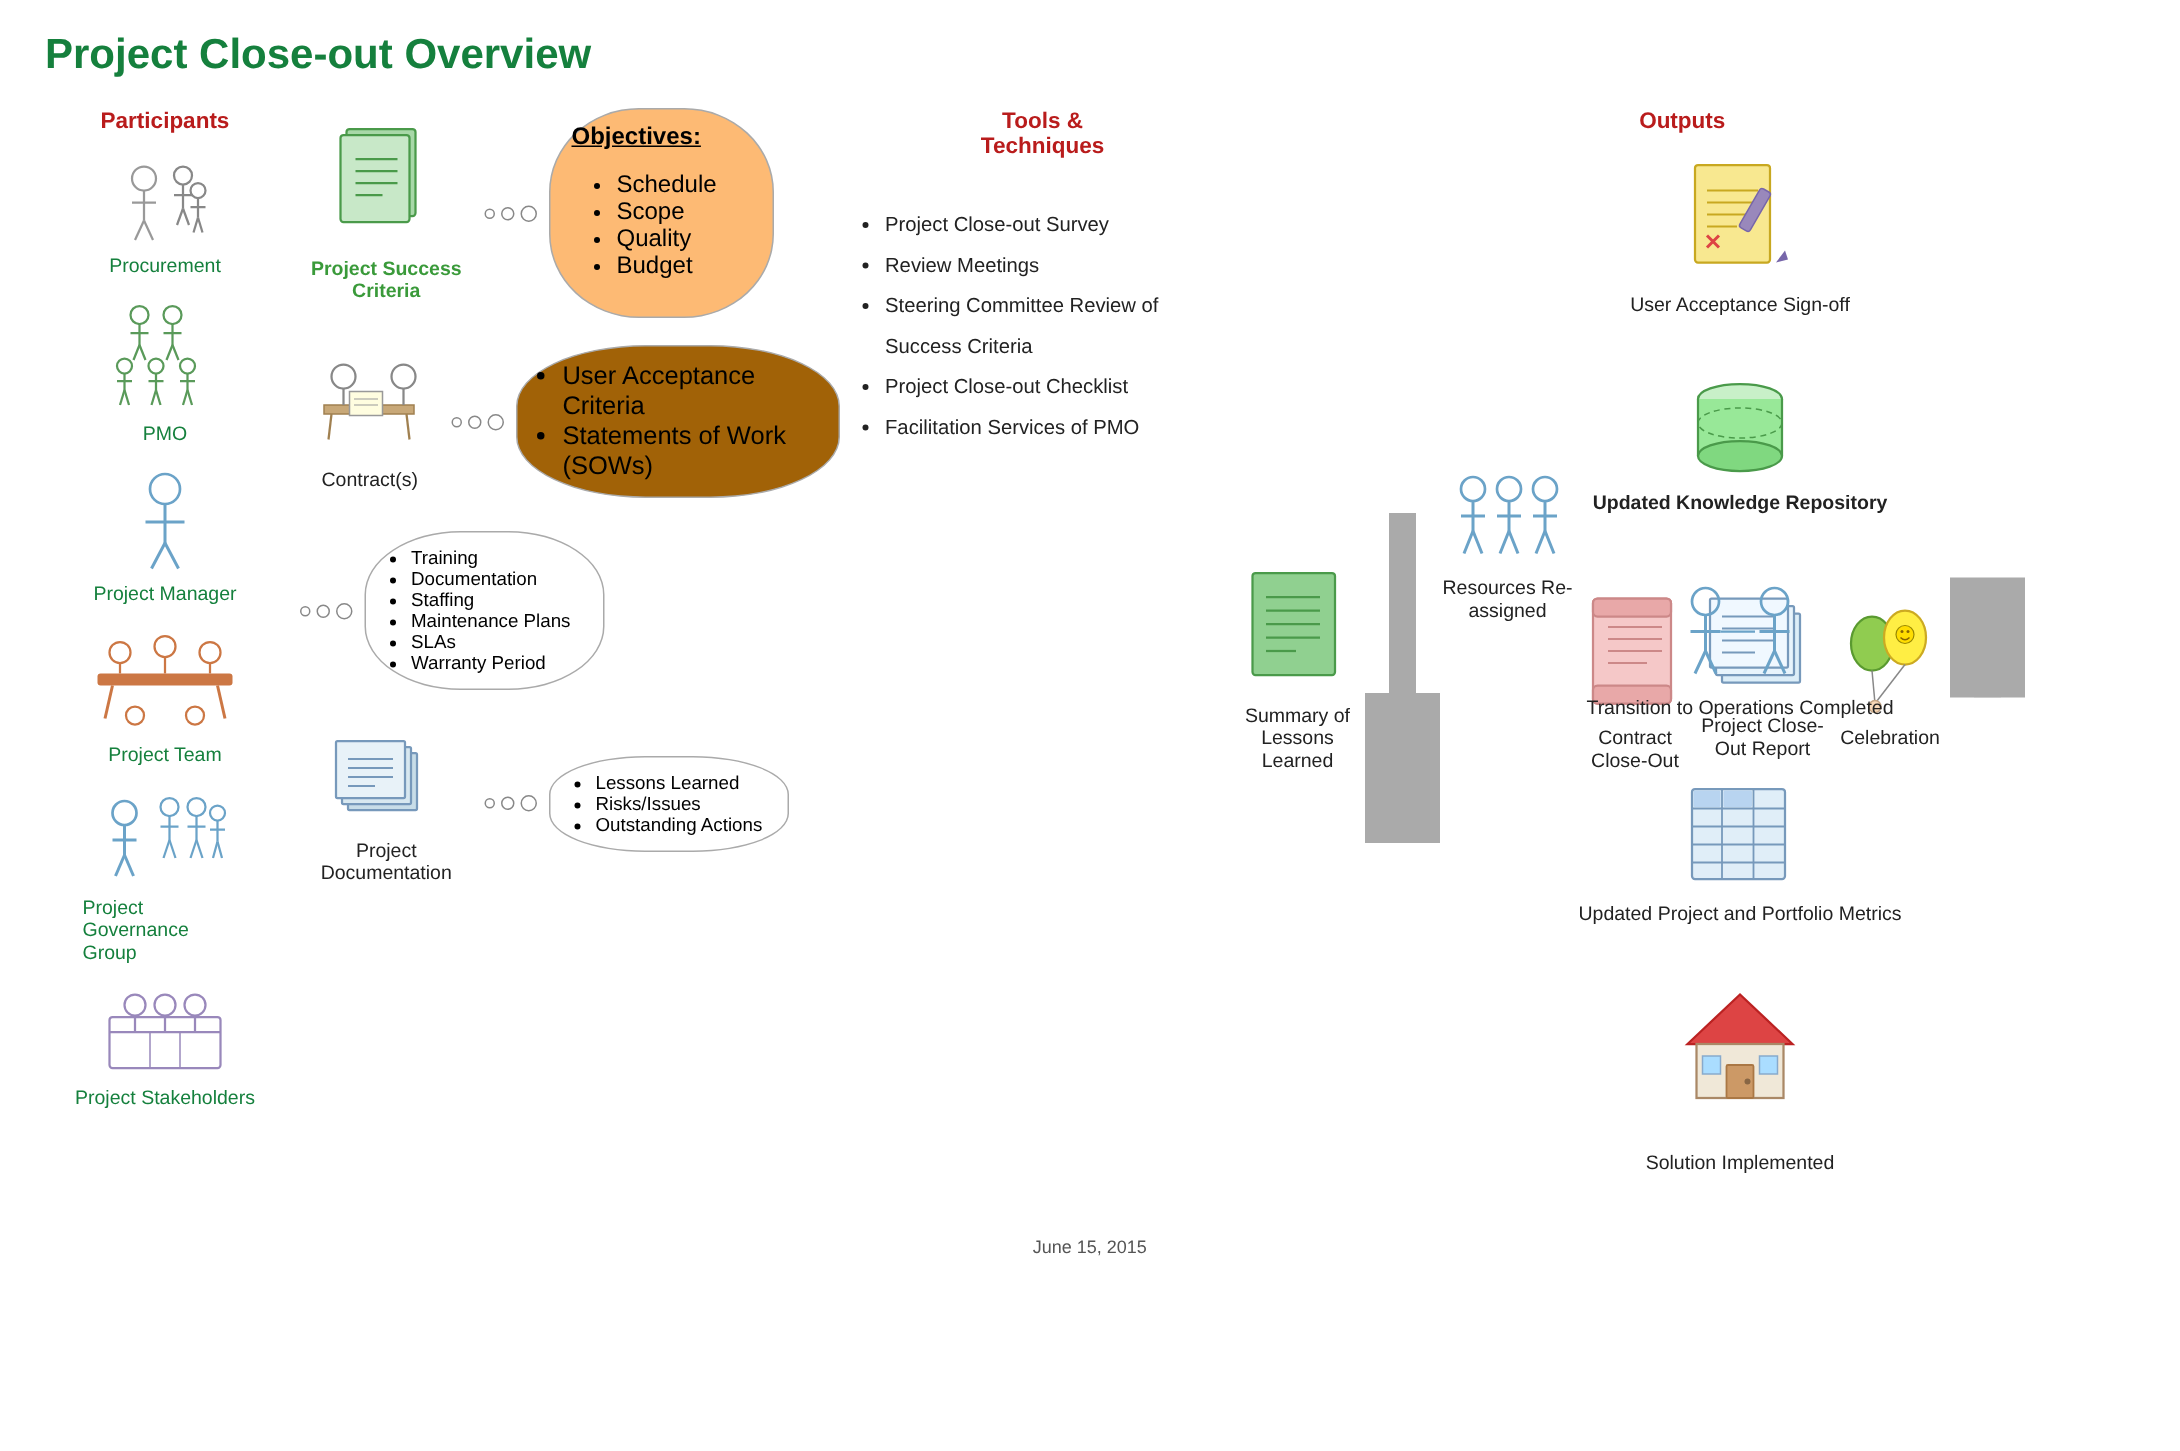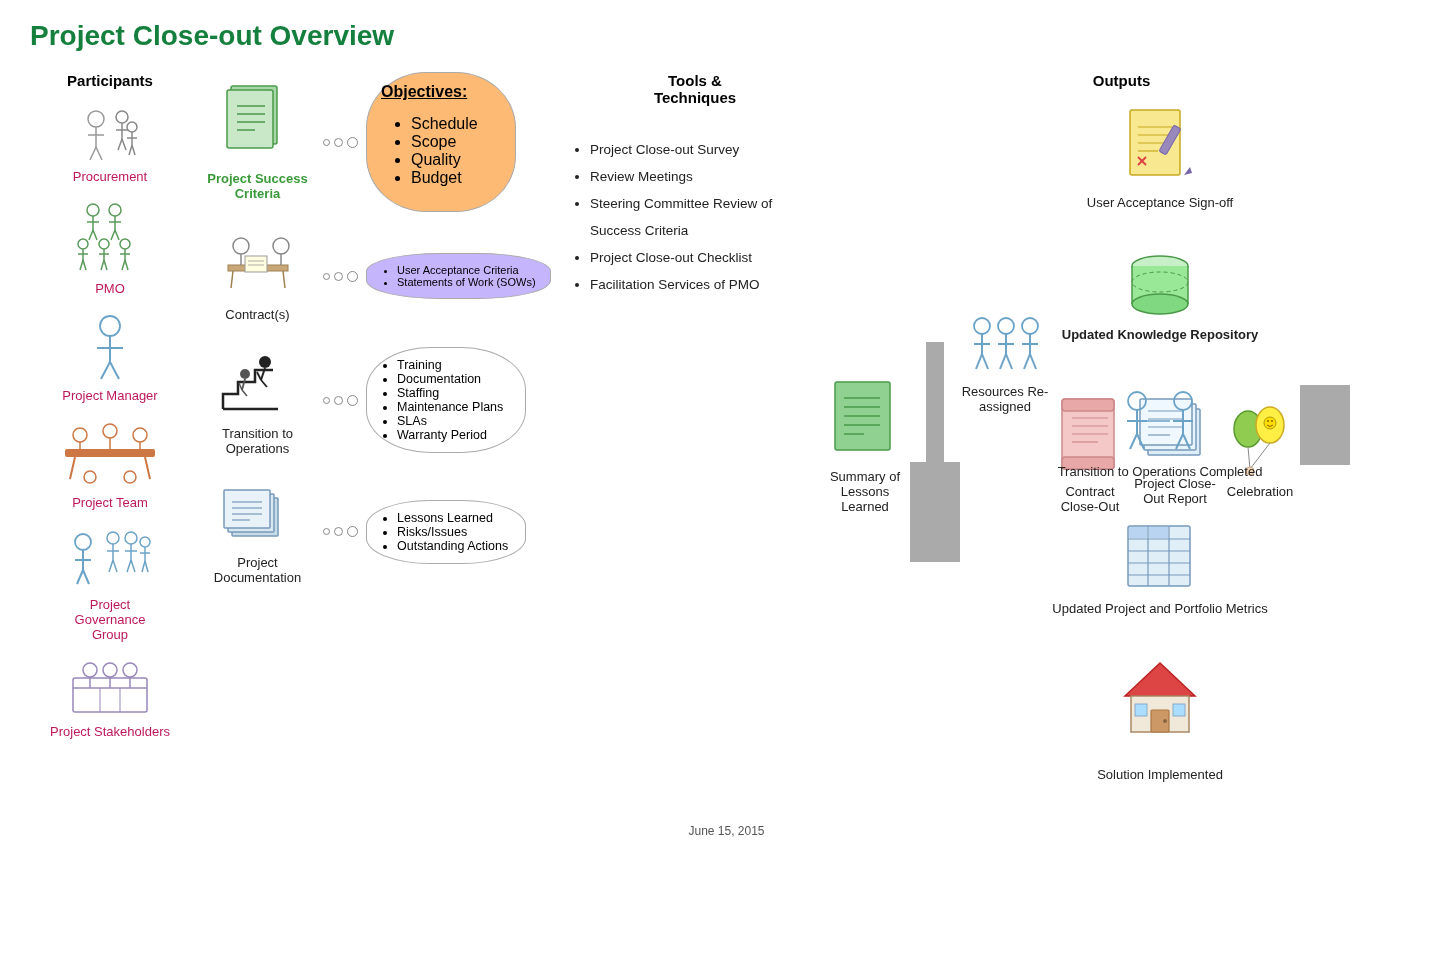--- a/index.html
+++ b/index.html
@@ -19,40 +19,40 @@
       font-size: 28px;
       font-weight: bold;
       color: #15803d;
       margin-bottom: 20px;
     }
     
     .col-header {
       text-align: center;
       font-weight: bold;
       font-size: 15px;
-      color: #000000;
+      color: #b91c1c;
       margin-bottom: 16px;
     }
     
     .col-participants {
       width: 160px;
       flex-shrink: 0;
     }
 
     
     .participant-item {
       display: flex;
       flex-direction: column;
       align-items: center;
       margin-bottom: 18px;
     }
     .participant-label {
       font-size: 13px;
-      color: #be185d;
-      text-align: center;
+      color: #15803d;
+      text-align: left;
       margin-top: 4px;
     }
 
     
     .output-item {
       display: flex;
       flex-direction: column;
       align-items: center;
       margin-bottom: 22px;
     }
@@ -286,48 +286,29 @@
           </svg>
           <div style="font-size:13px;color:#222;text-align:center;margin-top:2px;">Contract(s)</div>
         </div>
 
         <div style="display:flex; gap:4px; align-items:center;">
           <div style="width:7px;height:7px;border-radius:50%;border:1.5px solid #888;background:#fff;"></div>
           <div style="width:9px;height:9px;border-radius:50%;border:1.5px solid #888;background:#fff;"></div>
           <div style="width:11px;height:11px;border-radius:50%;border:1.5px solid #888;background:#fff;"></div>
         </div>
 
-        <div style="background:#c4b5fd;border:1.5px solid #aaa;border-radius:40%;padding:10px 14px;font-size:11px;min-width:160px;">
+        <div style="background:#a16207;border:1.5px solid #aaa;border-radius:40%;padding:10px 14px;font-size:17px;min-width:160px;">
           <ul style="list-style:disc;padding-left:16px;margin:0;">
             <li>User Acceptance Criteria</li>
             <li>Statements of Work (SOWs)</li>
           </ul>
         </div>
       </div>
 
       <div style="display:flex; flex-direction:row; align-items:center; margin-bottom:22px; gap:8px;">
-        <div style="display:flex; flex-direction:column; align-items:center; width:115px;">
-
-          <svg width="90" height="80" viewBox="0 0 90 80">
-
-            <polyline points="10,65 10,50 25,50 25,38 42,38 42,26 60,26" fill="none" stroke="#222" stroke-width="2.5"></polyline>
-            <line x1="10" y1="65" x2="65" y2="65" stroke="#222" stroke-width="2.5"></line>
-
-            <circle cx="52" cy="18" r="6" fill="#222"></circle>
-            <line x1="52" y1="24" x2="48" y2="36" stroke="#222" stroke-width="2"></line>
-            <line x1="48" y1="36" x2="44" y2="28" stroke="#222" stroke-width="1.8"></line>
-            <line x1="48" y1="36" x2="54" y2="43" stroke="#222" stroke-width="1.8"></line>
-
-            <circle cx="32" cy="30" r="5" fill="#555"></circle>
-            <line x1="32" y1="35" x2="29" y2="46" stroke="#555" stroke-width="1.8"></line>
-            <line x1="29" y1="46" x2="26" y2="39" stroke="#555" stroke-width="1.5"></line>
-            <line x1="29" y1="46" x2="34" y2="52" stroke="#555" stroke-width="1.5"></line>
-          </svg>
-          <div style="font-size:13px;color:#222;text-align:center;margin-top:2px;">Transition to Operations</div>
-        </div>
 
         <div style="display:flex; gap:4px; align-items:center;">
           <div style="width:7px;height:7px;border-radius:50%;border:1.5px solid #888;background:#fff;"></div>
           <div style="width:9px;height:9px;border-radius:50%;border:1.5px solid #888;background:#fff;"></div>
           <div style="width:11px;height:11px;border-radius:50%;border:1.5px solid #888;background:#fff;"></div>
         </div>
 
         <div style="background:#fff;border:1.5px solid #aaa;border-radius:40%;padding:10px 14px;font-size:12.5px;min-width:160px;">
           <ul style="list-style:disc;padding-left:16px;margin:0;">
             <li>Training</li>

